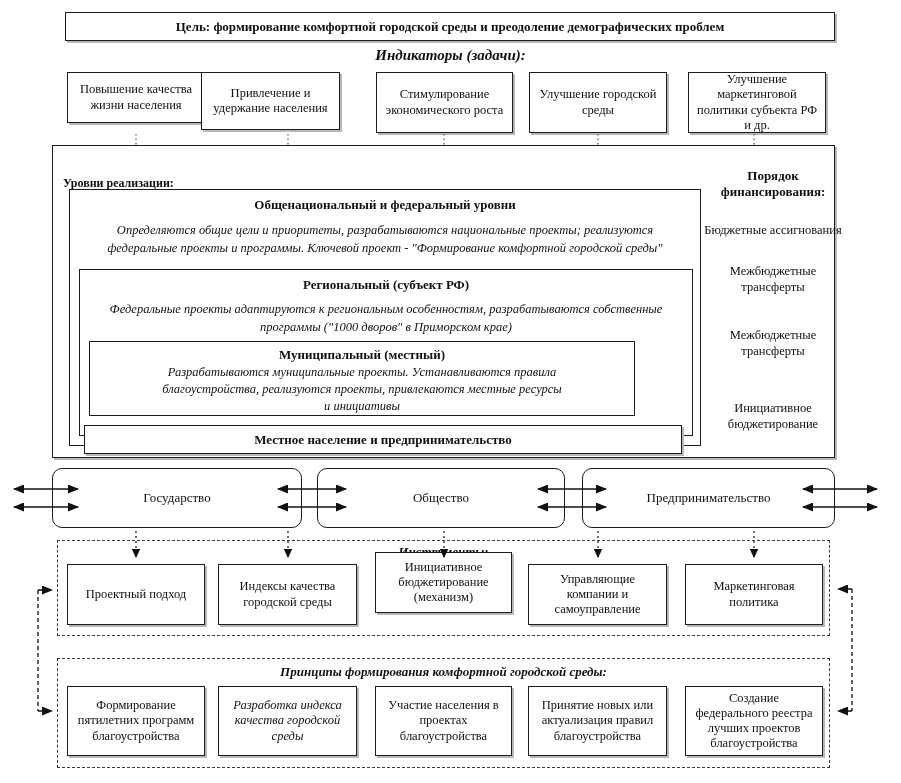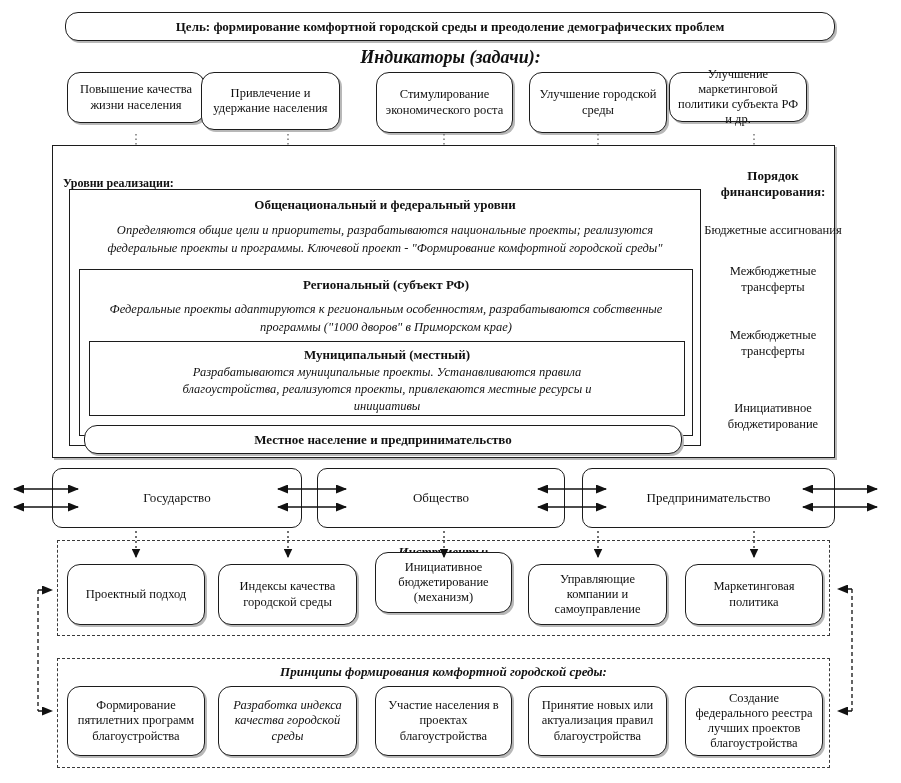--- a/index.html
+++ b/index.html
@@ -1,46 +1,46 @@
 <!DOCTYPE html>
 <html lang="ru"><head>
 <meta charset="utf-8">
 <style>
   html,body{margin:0;padding:0;background:#fff;}
   body{font-family:"Liberation Serif","DejaVu Serif",serif;color:#111;}
   #canvas{position:relative;width:901px;height:783px;background:#fff;overflow:hidden;}
   .box{position:absolute;background:#fff;border:1.5px solid #1c1c1c;box-shadow:2px 2px 0 #b8b8b8;box-sizing:border-box;}
-  .cbox{display:flex;align-items:center;justify-content:center;text-align:center;border-radius:13px;}
+  .cbox{display:flex;align-items:center;justify-content:center;text-align:center;}
   .small{font-size:12.5px;line-height:1.22;padding:2px 6px;}
   .b{font-weight:bold;}
   .i{font-style:italic;}
   .lbl{position:absolute;text-align:center;font-size:13px;}
   .desc{font-style:italic;font-size:12.5px;line-height:1.45;text-align:center;}
   .hd{font-weight:bold;font-size:13px;text-align:center;}
   .dashedbox{position:absolute;border:1.4px dashed #3a3a3a;box-sizing:border-box;background:transparent;}
   .actor{position:absolute;border:1.5px solid #1c1c1c;border-radius:10px;background:#fff;display:flex;align-items:center;justify-content:center;font-size:13px;box-sizing:border-box;}
   .fin-item{position:absolute;width:140px;text-align:center;font-size:12.5px;line-height:1.25;}
   svg.overlay{position:absolute;left:0;top:0;pointer-events:none;}
 </style>
 </head>
 <body>
 
 <div id="canvas">
 
   <div class="box cbox" style="left:65px;top:12px;width:770px;height:29px;">
     <span class="b" style="font-size:13px;">Цель: формирование комфортной городской среды и преодоление демографических проблем</span>
   </div>
 
-  <div class="lbl b i" style="left:0;top:47px;width:901px;font-size:18px;">Индикаторы (задачи):</div>
+  <div class="lbl b i" style="left:0;top:47px;width:901px;font-size:15px;">Индикаторы (задачи):</div>
 
   <div class="box cbox small" style="left:67px;top:72px;width:138px;height:51px;">Повышение качества жизни населения</div>
   <div class="box cbox small" style="left:201px;top:72px;width:139px;height:58px;">Привлечение и удержание населения</div>
   <div class="box cbox small" style="left:376px;top:72px;width:137px;height:61px;">Стимулирование экономического роста</div>
   <div class="box cbox small" style="left:529px;top:72px;width:138px;height:61px;">Улучшение городской среды</div>
-  <div class="box cbox small" style="left:669px;top:72px;width:138px;height:50px;">Улучшение маркетинговой политики субъекта РФ и др.</div>
+  <div class="box cbox small" style="left:688px;top:72px;width:138px;height:61px;">Улучшение маркетинговой политики субъекта РФ и др.</div>
 
   <div class="box" style="left:52px;top:145px;width:783px;height:313px;">
 
     <div class="b" style="position:absolute;left:10px;top:30px;font-size:12px;font-family:Liberation Serif, serif;">Уровни реализации:</div>
 
     <div class="fin-item b" style="left:650px;top:22px;font-size:13px;">Порядок финансирования:</div>
     <div class="fin-item" style="left:650px;top:77px;">Бюджетные ассигнования</div>
     <div class="fin-item" style="left:650px;top:118px;">Межбюджетные трансферты</div>
     <div class="fin-item" style="left:650px;top:182px;">Межбюджетные трансферты</div>
     <div class="fin-item" style="left:650px;top:255px;">Инициативное бюджетирование</div>
@@ -48,21 +48,21 @@
     <div class="box" style="left:16px;top:43px;width:632px;height:257px;box-shadow:none;">
       <div class="hd" style="margin-top:7px;">Общенациональный и федеральный уровни</div>
       <div class="desc" style="margin:8px 14px 0 14px;">Определяются общие цели и приоритеты, разрабатываются национальные проекты; реализуются федеральные проекты и программы. Ключевой проект - "Формирование комфортной городской среды"</div>
     </div>
 
     <div class="box" style="left:26px;top:123px;width:614px;height:167px;box-shadow:none;">
       <div class="hd" style="margin-top:7px;">Региональный (субъект РФ)</div>
       <div class="desc" style="margin:7px 24px 0 24px;">Федеральные проекты адаптируются к региональным особенностям, разрабатываются собственные программы ("1000 дворов" в Приморском крае)</div>
     </div>
 
-    <div class="box" style="left:36px;top:195px;width:596px;height:75px;box-shadow:none;">
+    <div class="box" style="left:36px;top:195px;width:546px;height:75px;box-shadow:none;">
       <div class="hd" style="margin-top:5px;">Муниципальный (местный)</div>
       <div class="desc" style="margin:1px 70px 0 70px;line-height:1.35;">Разрабатываются муниципальные проекты. Устанавливаются правила благоустройства, реализуются проекты, привлекаются местные ресурсы и инициативы</div>
     </div>
 
     <div class="box cbox" style="left:31px;top:279px;width:598px;height:29px;">
       <span class="b" style="font-size:13px;">Местное население и предпринимательство</span>
     </div>
   </div>
 
   <div class="actor" style="left:52px;top:468px;width:250px;height:60px;">Государство</div>

